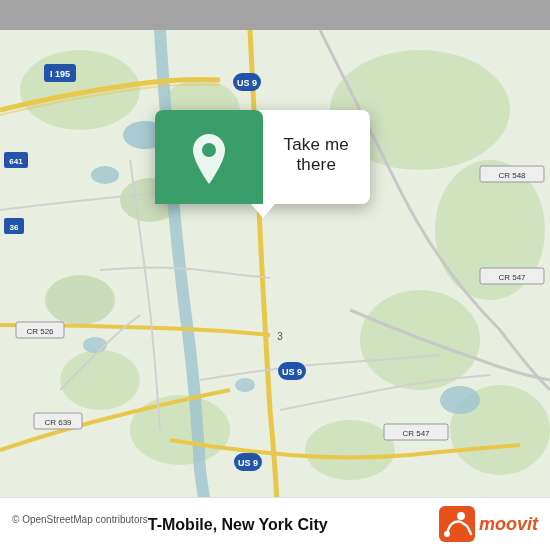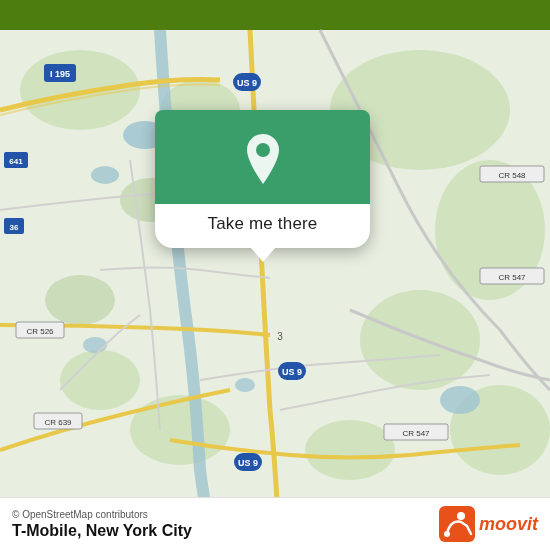--- a/index.html
+++ b/index.html
@@ -9,42 +9,42 @@
       height: 550px;
       overflow: hidden;
       font-family: Arial, sans-serif;
       position: relative;
     }
 
     #map-container {
       width: 550px;
       height: 550px;
       position: relative;
-      background-color: #4d7c0f;
+      background-color: #a3a3a3;
       overflow: hidden;
     }
 
     
     #map-svg {
       position: absolute;
       top: 0; left: 0;
       width: 100%; height: 100%;
     }
 
     
     #popup-card {
       position: absolute;
       top: 110px;
       left: 155px;
       width: 215px;
       background: white;
-      border-radius: 18px;
+      border-radius: 8px;
       box-shadow: 0 4px 16px rgba(0,0,0,0.3);
       display: flex;
-      flex-direction: column;
+      flex-direction: row;
       align-items: center;
       overflow: visible;
       z-index: 10;
     }
 
     #popup-green-section {
       background-color: #3a9e6b;
       width: 100%;
       border-radius: 8px 8px 0 0;
       display: flex;
@@ -99,21 +99,21 @@
       padding: 8px 12px;
       display: flex;
       align-items: center;
       justify-content: space-between;
       z-index: 20;
       border-top: 1px solid #e0e0e0;
     }
 
     #bottom-left {
       display: flex;
-      flex-direction: column;
+      flex-direction: row;
     }
 
     #osm-credit {
       font-size: 10px;
       color: #555;
     }
 
     #location-title {
       font-size: 16px;
       font-weight: 600;

